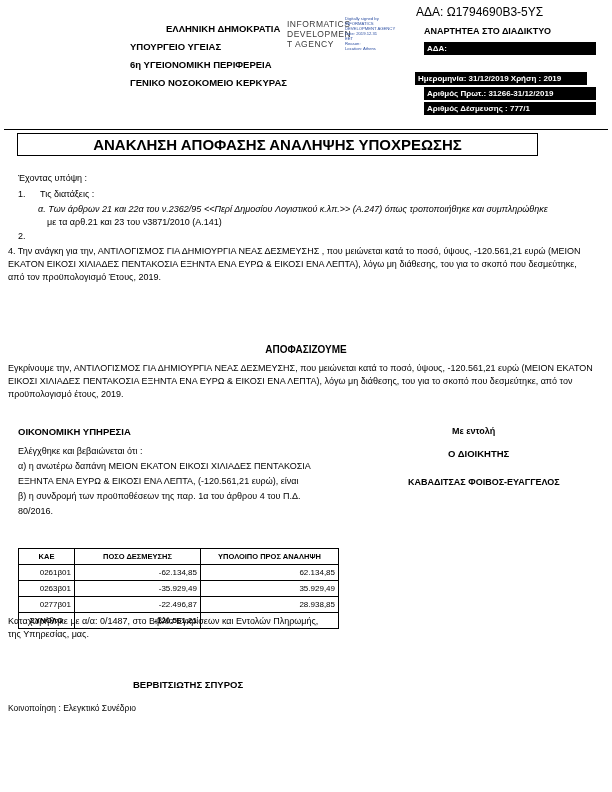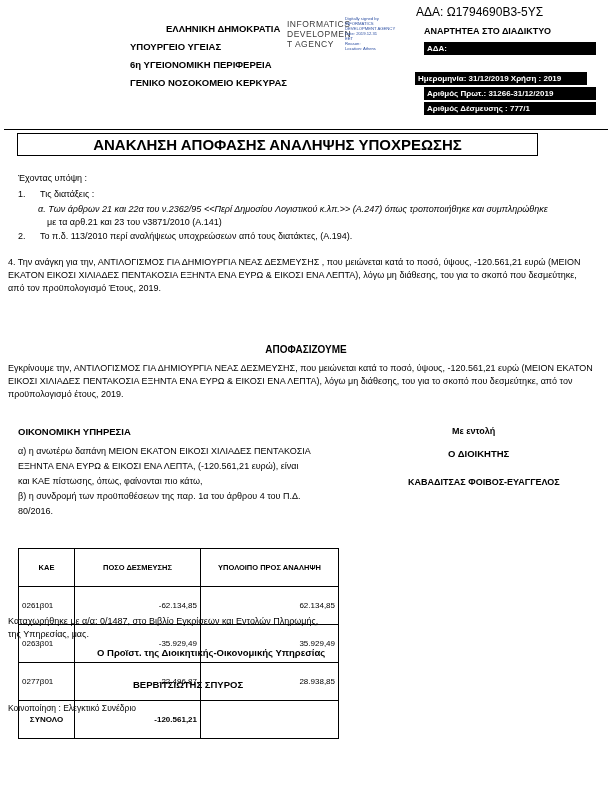--- a/index.html
+++ b/index.html
@@ -23,23 +23,23 @@
   .rule { border-top:1px solid #000; height:0; }
   .title-box {
     border:1px solid #000; text-align:center;
     font-size:15px; font-weight:bold; line-height:22px;
   }
   .ida-name { font-size:8.5px; line-height:10px; color:#3a3a3a; letter-spacing:0.5px; }
   .sig { font-size:4.2px; line-height:5px; color:#2b4ea2; width:78px; }
   .para { line-height:13px; font-size:9px; }
   .fin-lines { font-size:9px; line-height:15px; }
   table.commit { border-collapse:collapse; font-size:8px; }
-  table.commit th, table.commit td { border:1px solid #000; padding:14px 3px; height:10px; }
+  table.commit th, table.commit td { border:1px solid #000; padding:3px 3px; height:10px; }
   table.commit th { font-size:7.5px; font-weight:bold; text-align:center; }
-  .c1 { width:56px; text-align:left; }
+  .c1 { width:56px; text-align:right; }
   .c2 { width:126px; text-align:right; }
   .c3 { width:138px; text-align:right; }
   td.total-label { font-weight:bold; text-align:center; }
   td.total-val { font-weight:bold; text-align:right; }
   td.no-border { border:none; }
 </style>
 </head>
 <body>
 
 <div class="page">
@@ -80,33 +80,32 @@
 
   <div class="abs t9" style="left:18px; top:173px;">Έχοντας υπόψη :</div>
 
   <div class="abs t9" style="left:18px; top:189px;">1.</div>
   <div class="abs t9" style="left:40px; top:189px;">Τις διατάξεις :</div>
 
   <div class="abs t9" style="left:38px; top:204px;font-style:italic;">α. Των άρθρων 21 και 22α του ν.2362/95  &lt;&lt;Περί Δημοσίου Λογιστικού κ.λπ.&gt;&gt; (Α.247) όπως τροποποιήθηκε και συμπληρώθηκε</div>
   <div class="abs t9" style="left:47px; top:217px;">με τα αρθ.21 και 23 του ν3871/2010 (Α.141)</div>
 
   <div class="abs t9" style="left:18px; top:231px;">2.</div>
-  <div class="abs t9" style="left:40px; top:231px;">Το π.δ. 113/2010 περί αναλήψεως υποχρεώσεων από τους διατάκτες, (Α.194).</div>
 
-  <div class="abs para" style="left:8px; top:256px; width:586px;">4. Την ανάγκη για την, ΑΝΤΙΛΟΓΙΣΜΟΣ ΓΙΑ ΔΗΜΙΟΥΡΓΙΑ ΝΕΑΣ ΔΕΣΜΕΥΣΗΣ , που μειώνεται κατά το ποσό, ύψους, -120.561,21 ευρώ (ΜΕΙΟΝ ΕΚΑΤΟΝ ΕΙΚΟΣΙ ΧΙΛΙΑΔΕΣ ΠΕΝΤΑΚΟΣΙΑ ΕΞΗΝΤΑ ΕΝΑ ΕΥΡΩ &amp; ΕΙΚΟΣΙ ΕΝΑ ΛΕΠΤΑ), λόγω μη διάθεσης, του για το σκοπό που δεσμεύτηκε, από τον προϋπολογισμό Έτους, 2019.</div>
+  <div class="abs para" style="left:8px; top:245px; width:586px;">4. Την ανάγκη για την, ΑΝΤΙΛΟΓΙΣΜΟΣ ΓΙΑ ΔΗΜΙΟΥΡΓΙΑ ΝΕΑΣ ΔΕΣΜΕΥΣΗΣ , που μειώνεται κατά το ποσό, ύψους, -120.561,21 ευρώ (ΜΕΙΟΝ ΕΚΑΤΟΝ ΕΙΚΟΣΙ ΧΙΛΙΑΔΕΣ ΠΕΝΤΑΚΟΣΙΑ ΕΞΗΝΤΑ ΕΝΑ ΕΥΡΩ &amp; ΕΙΚΟΣΙ ΕΝΑ ΛΕΠΤΑ), λόγω μη διάθεσης, του για το σκοπό που δεσμεύτηκε, από τον προϋπολογισμό Έτους, 2019.</div>
 
   <div class="abs b t10" style="left:0; top:344px; width:612px; text-align:center;">ΑΠΟΦΑΣΙΖΟΥΜΕ</div>
 
   <div class="abs para" style="left:8px; top:362px; width:596px;">Εγκρίνουμε την, ΑΝΤΙΛΟΓΙΣΜΟΣ ΓΙΑ ΔΗΜΙΟΥΡΓΙΑ ΝΕΑΣ ΔΕΣΜΕΥΣΗΣ, που μειώνεται κατά το ποσό, ύψους, -120.561,21 ευρώ (ΜΕΙΟΝ ΕΚΑΤΟΝ ΕΙΚΟΣΙ ΧΙΛΙΑΔΕΣ ΠΕΝΤΑΚΟΣΙΑ ΕΞΗΝΤΑ ΕΝΑ ΕΥΡΩ &amp; ΕΙΚΟΣΙ ΕΝΑ ΛΕΠΤΑ), λόγω μη διάθεσης, του για το σκοπό που δεσμεύτηκε, από τον προϋπολογισμό έτους, 2019.</div>
 
   <div class="abs b t95" style="left:18px; top:426px;">ΟΙΚΟΝΟΜΙΚΗ ΥΠΗΡΕΣΙΑ</div>
   <div class="abs fin-lines" style="left:18px; top:444px; width:330px;">
+    <div>Ελέγχθηκε και βεβαιώνεται ότι :</div>
     <div>α) η ανωτέρω δαπάνη ΜΕΙΟΝ ΕΚΑΤΟΝ ΕΙΚΟΣΙ ΧΙΛΙΑΔΕΣ ΠΕΝΤΑΚΟΣΙΑ</div>
     <div>ΕΞΗΝΤΑ ΕΝΑ ΕΥΡΩ &amp; ΕΙΚΟΣΙ ΕΝΑ ΛΕΠΤΑ, (-120.561,21 ευρώ), είναι</div>
-    <div>και ΚΑΕ πίστωσης, όπως, φαίνονται πιο κάτω,</div>
     <div>β) η συνδρομή των προϋποθέσεων της παρ. 1α του άρθρου 4 του Π.Δ.</div>
     <div>80/2016.</div>
   </div>
 
   <div class="abs b t9" style="left:452px; top:426px;">Με εντολή</div>
   <div class="abs b t95" style="left:448px; top:448px;">Ο ΔΙΟΙΚΗΤΗΣ</div>
   <div class="abs b t9" style="left:408px; top:477px;">ΚΑΒΑΔΙΤΣΑΣ ΦΟΙΒΟΣ-ΕΥΑΓΓΕΛΟΣ</div>
 
   <table class="commit abs" style="left:18px; top:548px;">
     <thead>
@@ -134,17 +133,16 @@
       </tr>
       <tr>
         <td class="c1 total-label">ΣΥΝΟΛΟ</td>
         <td class="c2 total-val">-120.561,21</td>
         <td class="c3 no-border"></td>
       </tr>
     </tbody>
   </table>
 
   <div class="abs para" style="left:8px; top:615px; width:312px;">Καταχωρήθηκε με α/α: 0/1487, στο Βιβλίο Εγκρίσεων και Εντολών Πληρωμής, της Υπηρεσίας, μας.</div>
-  <div class="abs b t95" style="left:97px; top:647px;">Ο Προϊστ. της Διοικητικής-Οικονομικής Υπηρεσίας</div>
   <div class="abs b t95" style="left:133px; top:679px;">ΒΕΡΒΙΤΣΙΩΤΗΣ ΣΠΥΡΟΣ</div>
   <div class="abs t85" style="left:8px; top:703px;">Κοινοποίηση : Ελεγκτικό Συνέδριο</div>
 
 </div>
 
 </body></html>

